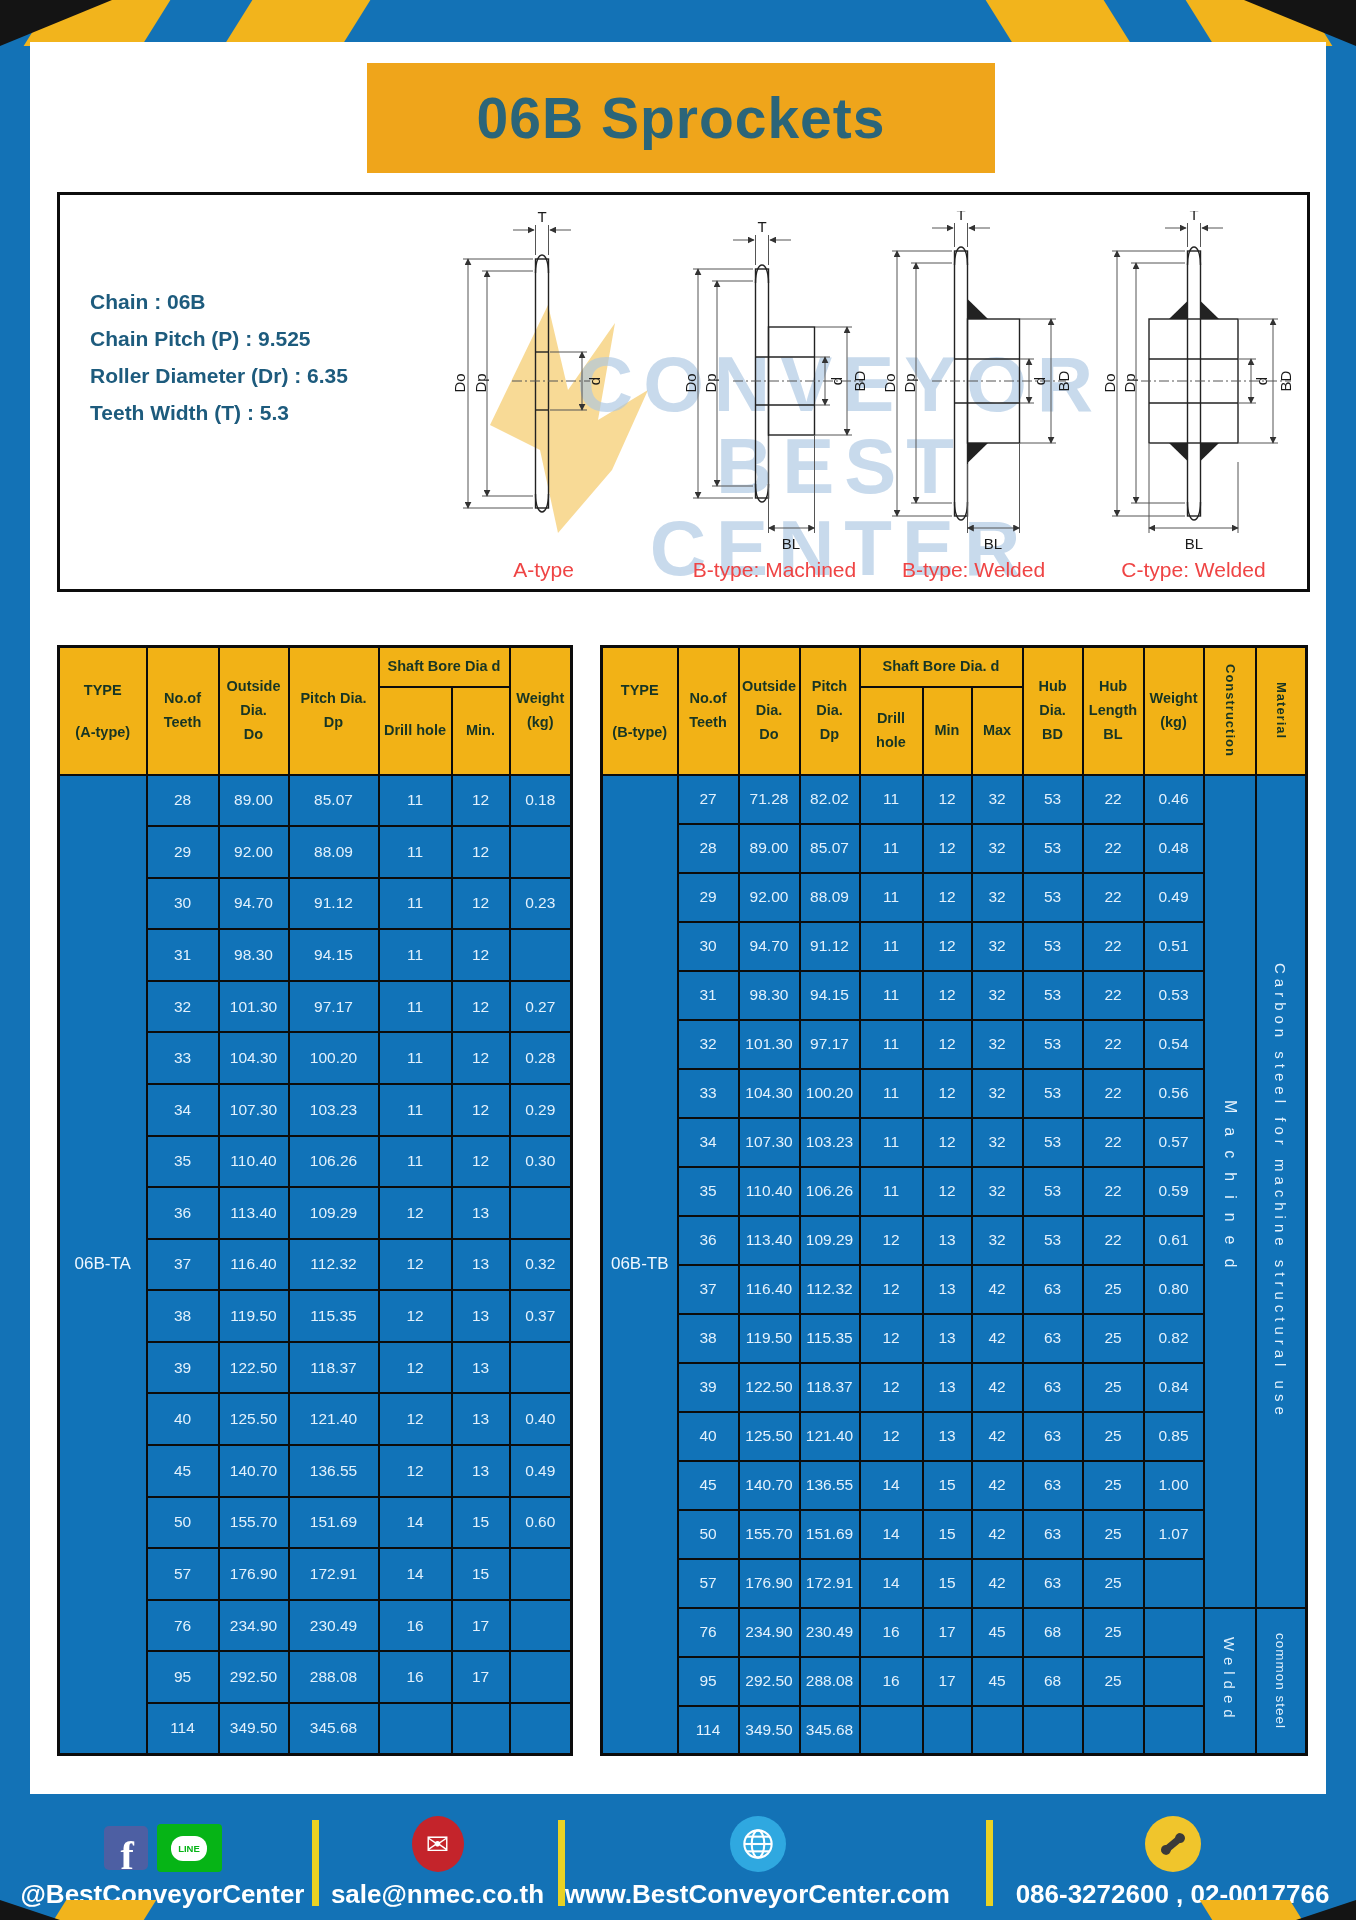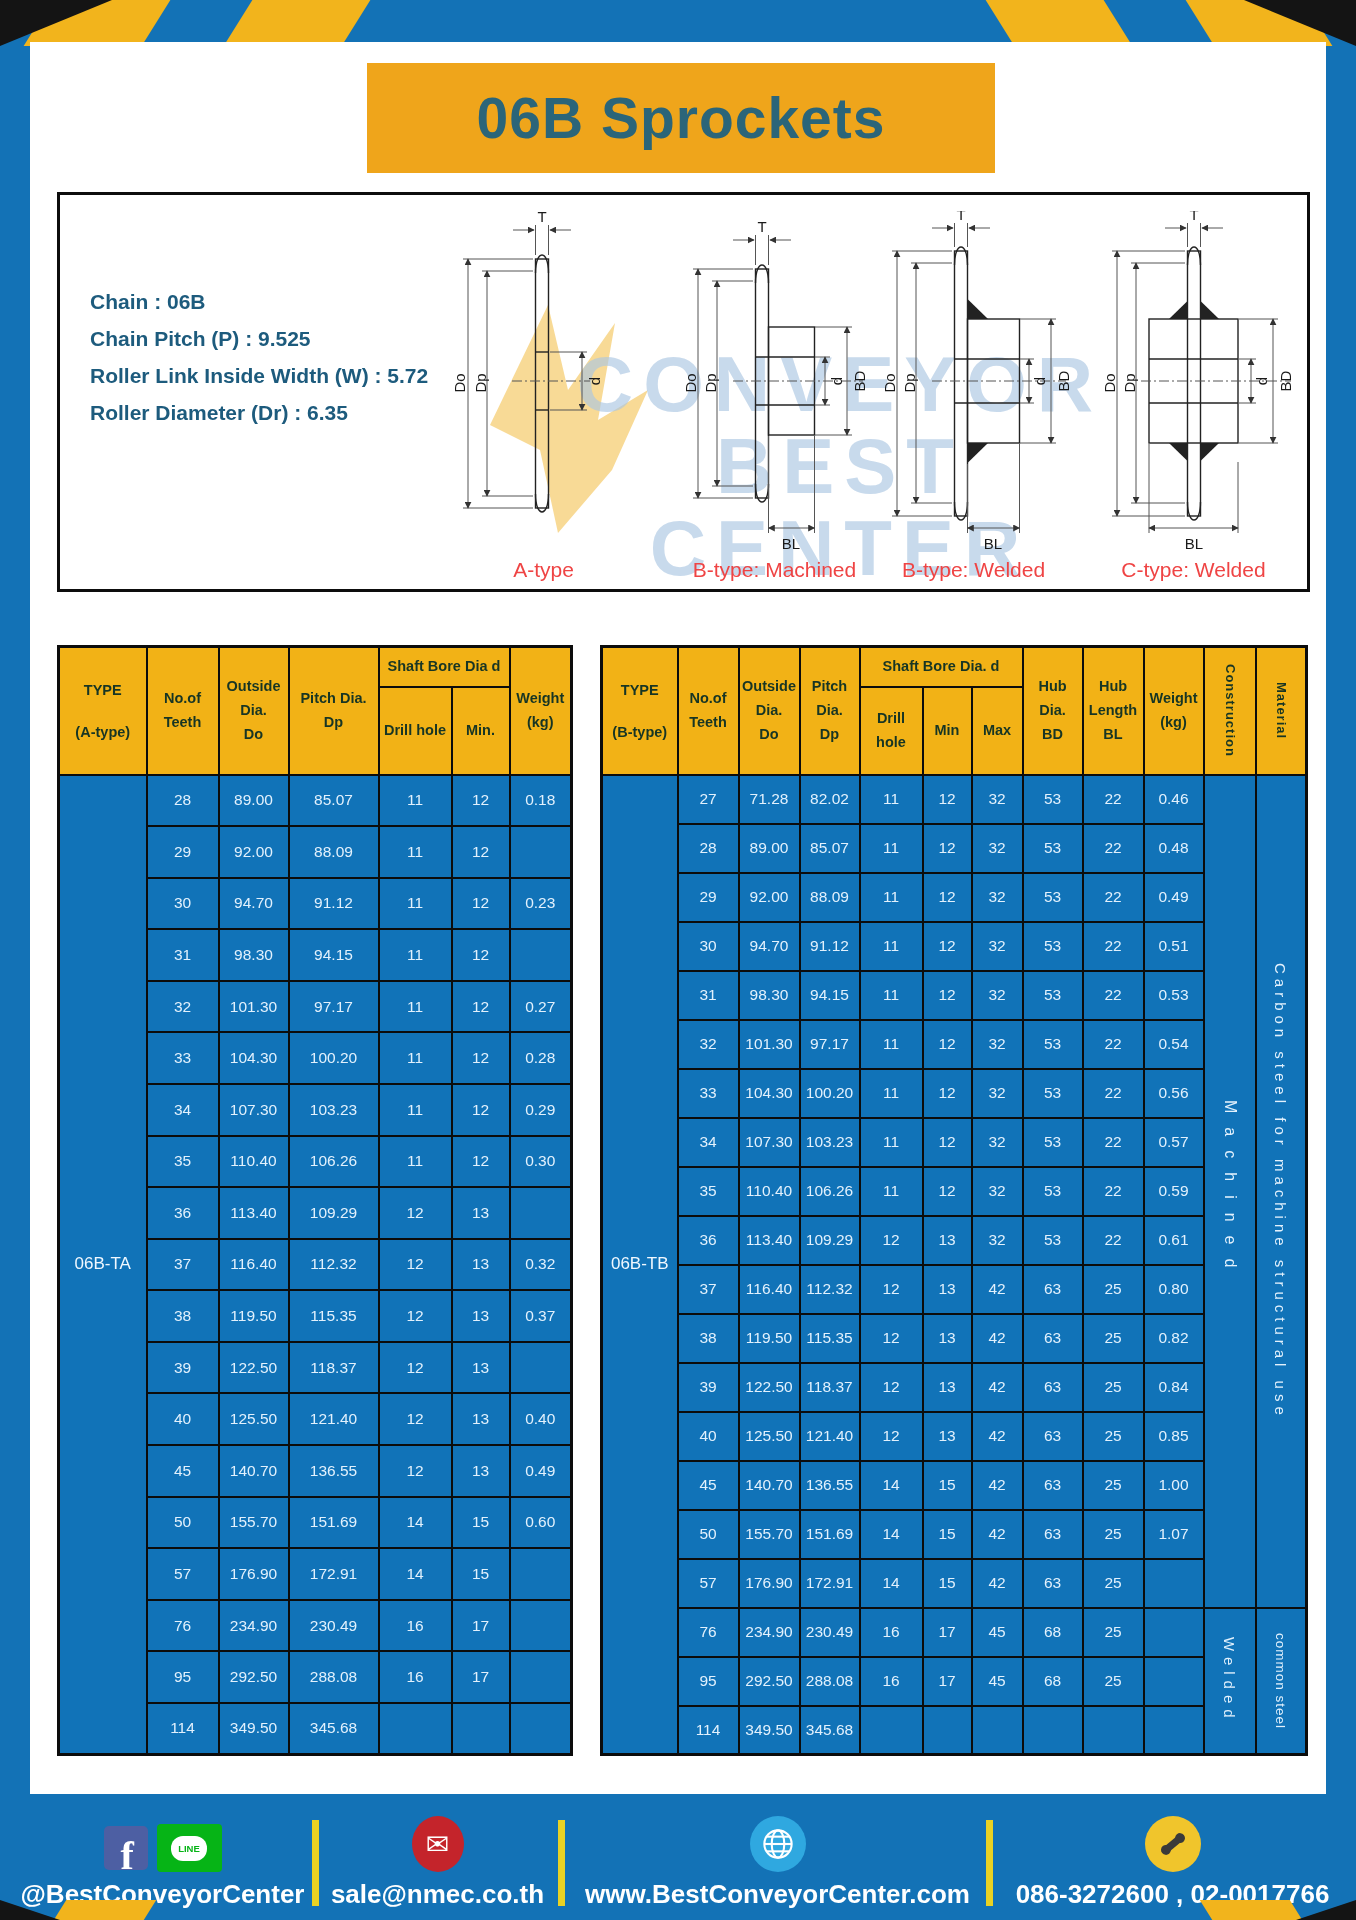--- a/index.html
+++ b/index.html
@@ -79,21 +79,21 @@
   .constr-0 { font-size:16px !important; letter-spacing:14px; }
   .constr-1 { font-size:15px !important; letter-spacing:6px; }
   .mat-0 { font-size:15px !important; letter-spacing:5px; }
   .mat-1 { font-size:13.5px !important; letter-spacing:1px; }
 
   
   .footer { position:absolute; left:0; top:1794px; width:1356px; height:126px; }
   .f-group { position:absolute; bottom:10px; display:flex; flex-direction:column; align-items:center; gap:7px; }
   .fg-1 { left:20px; width:285px; }
   .fg-2 { left:330px; width:215px; }
-  .fg-3 { left:575px; width:405px; }
+  .fg-3 { left:555px; width:405px; }
   .fg-4 { left:1000px; width:345px; }
   .f-sep { position:absolute; bottom:14px; width:7px; height:86px; background:#e9d224; }
   .sep-1 { left:312px; } .sep-2 { left:558px; } .sep-3 { left:986px; }
   .f-text { font-size:26px; font-weight:bold; color:#ffffff; white-space:nowrap;text-align:right; }
   .icons-row { display:flex; align-items:center; gap:9px; }
   .icon-fb { width:44px; height:44px; background:#4d5fa3; border-radius:5px; position:relative; overflow:hidden; }
   .icon-fb span { position:absolute; left:50%; transform:translateX(-38%); bottom:-9px; color:#fff; font-weight:bold; font-size:40px; font-family:"Liberation Serif", serif; }
   .icon-line { width:65px; height:48px; background:#06b416; border-radius:4px; display:flex; align-items:center; justify-content:center; }
   .icon-line .bubble { width:36px; height:25px; background:#fff; border-radius:12px; display:flex; align-items:center; justify-content:center; font-size:9.5px; font-weight:bold; color:#06b416; }
   .icon-mail { width:52px; height:56px; background:#c4242b; border-radius:50%; display:flex; align-items:center; justify-content:center; color:#fff; font-size:28px; }
@@ -122,22 +122,22 @@
     </svg>
     <div class="watermark">
       <div>CONVEYOR</div>
       <div>BEST</div>
       <div>CENTER</div>
     </div>
 
     <div class="specs">
       <div class="spec-line">Chain : 06B</div>
       <div class="spec-line">Chain Pitch (P) : 9.525</div>
-      <div class="spec-line">Roller Link Inside Width (W) : 5.72</div>
       <div class="spec-line">Roller Diameter (Dr) : 6.35</div>
+      <div class="spec-line">Teeth Width (T) : 5.3</div>
     </div>
 
     <div class="diagram dia-a">
       <svg width="215" height="345" viewBox="0 0 215 345">
         <defs>
             <marker id="arA" viewBox="0 0 10 10" refX="9" refY="5" markerWidth="7" markerHeight="7" orient="auto-start-reverse">
               <path d="M0,0 L10,5 L0,10 z" fill="#333"></path>
             </marker>
           </defs>
         <g stroke="#222" stroke-width="1.4" fill="none">

